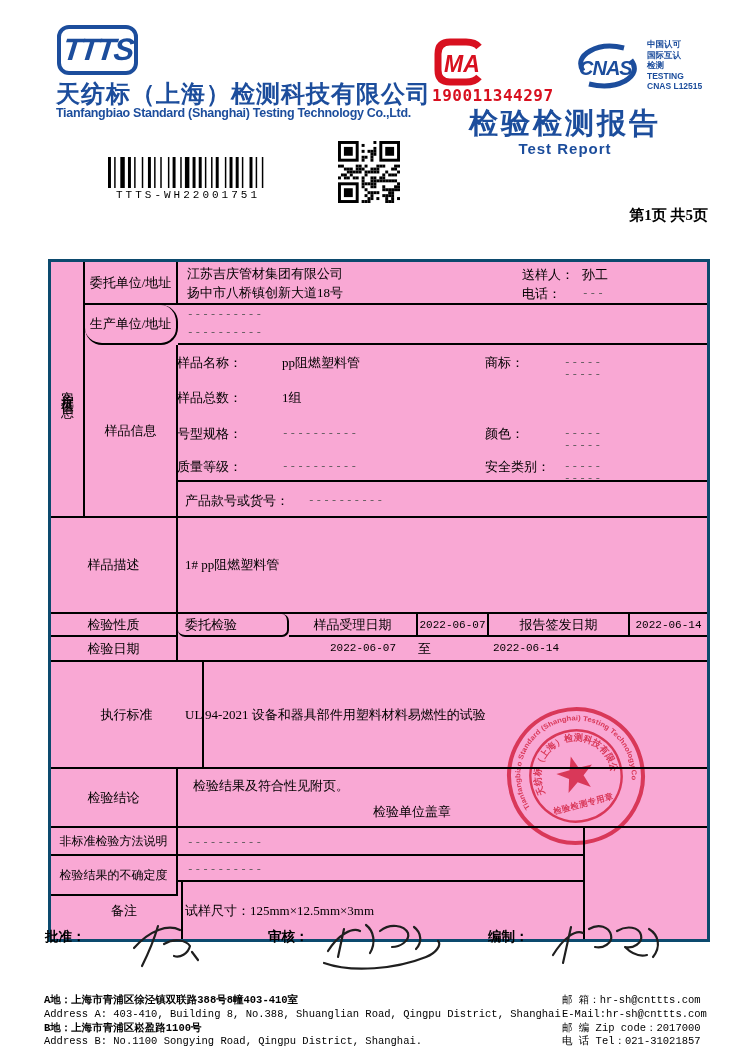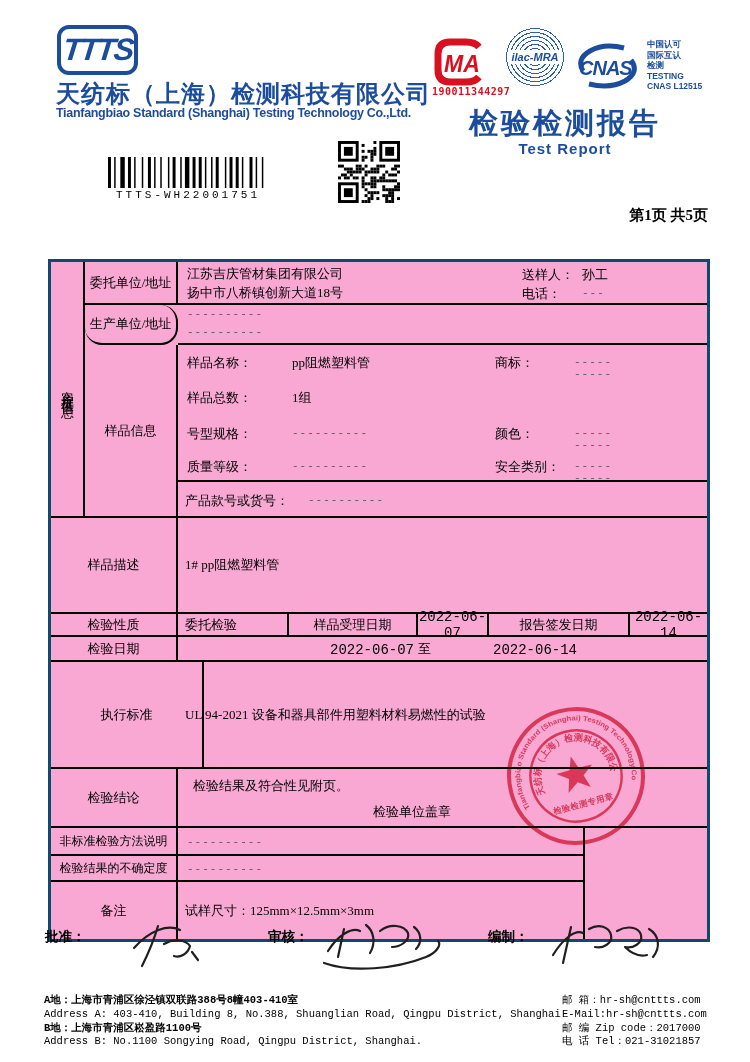--- a/index.html
+++ b/index.html
@@ -9,38 +9,38 @@
   .blue{color:#1c4d9c;}
   .red{color:#d8101f;}
   
   .ttts-box{border:4px solid #1c4d9c;border-radius:12px;display:flex;align-items:center;justify-content:center;}
   .ttts-text{font-family:"Liberation Sans",sans-serif;font-weight:bold;font-style:italic;
              font-size:31px;letter-spacing:-2px;color:#1c4d9c;transform:skewX(-6deg);}
   .company-cn{font-size:24px;font-weight:bold;letter-spacing:1px;white-space:nowrap;}
   .company-en{font-family:"Liberation Sans",sans-serif;font-size:12.5px;font-weight:bold;letter-spacing:-0.3px;white-space:nowrap;}
   .title-cn{font-size:29px;font-weight:bold;letter-spacing:3px;text-align:center;}
   .title-en{font-family:"Liberation Sans",sans-serif;font-size:15px;font-weight:bold;letter-spacing:1px;text-align:center;}
-  .cma-num{font-family:"DejaVu Sans Mono",monospace;font-size:10px;font-weight:bold;letter-spacing:0.5px;}
+  .cma-num{font-family:"DejaVu Sans Mono",monospace;font-size:16px;font-weight:bold;letter-spacing:0.5px;}
   .ilac-circle{border-radius:50%;background:repeating-radial-gradient(circle at 50% 50%, #2b5fa8 0 1px, #fff 1px 4px);
                display:flex;align-items:center;justify-content:center;}
   .ilac-band{background:#fff;padding:1px 2px;font-family:"Liberation Sans",sans-serif;
              font-weight:bold;font-style:italic;font-size:11px;color:#1c4d9c;white-space:nowrap;}
   .cnas-lines{font-family:"Liberation Sans",sans-serif;font-size:8.5px;font-weight:bold;color:#1c4d9c;line-height:10.5px;}
   .page-ind{font-size:15px;font-weight:bold;text-align:right;}
   .bc-text{font-family:"Liberation Mono","DejaVu Sans Mono",monospace;font-size:11px;letter-spacing:3px;text-align:center;white-space:nowrap;}
   
   .tbl{border:3px solid #0c4a6e;background:#f9a8d4;margin-top:30px;}
   .cell{position:absolute;box-sizing:border-box;font-size:13px;}
   .br{border-right:2px solid #000;}
   .bb{border-bottom:2px solid #000;}
   .cc{display:flex;align-items:center;justify-content:center;text-align:center;}
   .cl{display:flex;align-items:center;padding-left:7px;}
   .vert{writing-mode:vertical-rl;text-orientation:upright;letter-spacing:3px;margin:auto;font-size:13px;}
   .dash{color:#555;letter-spacing:1px;font-family:"Liberation Mono","DejaVu Sans Mono",monospace;font-size:11px;}
-  .dt{font-family:"Liberation Mono","DejaVu Sans Mono",monospace;font-size:14px;}
+  .dt{font-family:"Liberation Mono","DejaVu Sans Mono",monospace;font-size:11px;}
   .small-lb{font-size:12px;}
   
   .sig-label{font-size:13.5px;font-weight:bold;}
   .sig-svg path{stroke:#1f1f1f;stroke-width:2.2;fill:none;stroke-linecap:round;stroke-linejoin:round;}
   
   .stamp{mix-blend-mode:multiply;opacity:0.93;transform:rotate(-15deg);}
   
   .foot{font-family:"Liberation Mono","DejaVu Sans Mono",monospace;font-size:10.5px;line-height:13.8px;white-space:nowrap;}
 </style>
 </head>
@@ -55,23 +55,20 @@
   <div class="abs blue company-en" style="left:56px;top:106px;width:360px;">Tianfangbiao Standard (Shanghai) Testing Technology Co.,Ltd.</div>
 
   <div class="abs" style="left:433px;top:37px;width:55px;height:50px;">
     <svg width="55" height="50" viewBox="0 0 55 48">
       <path d="M46 9 Q42 4 33 4 L17 4 Q5 4 5 16 L5 32 Q5 44 17 44 L33 44 Q42 44 46 39" fill="none" stroke="#d8101f" stroke-width="7"></path>
       <text x="11" y="34" font-size="23" font-weight="bold" font-style="italic" fill="#d8101f" font-family="Liberation Sans, sans-serif">MA</text>
     </svg>
   </div>
   <div class="abs red cma-num" style="left:432px;top:86px;width:70px;">190011344297</div>
 
-  <div class="abs ilac-circle" style="left:504px;top:26px;width:62px;height:62px;">
-    <span class="ilac-band">ilac-MRA</span>
-  </div>
 
   <div class="abs" style="left:574px;top:42px;width:66px;height:48px;">
     <svg width="66" height="48" viewBox="0 0 66 48">
       <path d="M9 29 Q2 17 16 9 Q30 1 50 6" fill="none" stroke="#1c4d9c" stroke-width="5"></path>
       <path d="M57 18 Q66 30 51 39 Q36 47 15 42" fill="none" stroke="#1c4d9c" stroke-width="5"></path>
       <text x="5" y="33" font-size="20" font-weight="bold" font-style="italic" fill="#1c4d9c" letter-spacing="-1" font-family="Liberation Sans, sans-serif">CNAS</text>
     </svg>
   </div>
   <div class="abs cnas-lines" style="left:647px;top:39px;width:70px;">
     <div>中国认可</div>
@@ -260,21 +257,21 @@
       <span class="abs dash" style="left:404px;top:25px;">---</span>
     </div>
 
     <div class="cell br bb cc" style="left:34px;top:43px;width:93px;height:40px;border-radius:17px;">生产单位/地址</div>
     <div class="cell bb" style="left:127px;top:43px;width:529px;height:40px;">
       <span class="abs dash" style="left:9px;top:3px;">----------</span>
       <span class="abs dash" style="left:9px;top:21px;">----------</span>
     </div>
 
     <div class="cell br bb cc" style="left:34px;top:83px;width:93px;height:173px;">样品信息</div>
-    <div class="cell" style="left:129px;top:83px;width:438px;height:135px;">
+    <div class="cell" style="left:119px;top:83px;width:438px;height:135px;">
       <span class="abs" style="left:7px;top:9px;">样品名称：</span>
       <span class="abs" style="left:112px;top:9px;">pp阻燃塑料管</span>
       <span class="abs" style="left:315px;top:9px;">商标：</span>
       <span class="abs dash" style="left:394px;top:11px;">----------</span>
       <span class="abs" style="left:7px;top:44px;">样品总数：</span>
       <span class="abs" style="left:112px;top:44px;">1组</span>
       <span class="abs" style="left:7px;top:80px;">号型规格：</span>
       <span class="abs dash" style="left:112px;top:82px;">----------</span>
       <span class="abs" style="left:315px;top:80px;">颜色：</span>
       <span class="abs dash" style="left:394px;top:82px;">----------</span>
@@ -285,21 +282,21 @@
     </div>
     <div class="cell bb" style="left:127px;top:218px;width:529px;height:38px;border-top:2px solid #000;">
       <span class="abs" style="left:7px;top:10px;">产品款号或货号：</span>
       <span class="abs dash" style="left:130px;top:12px;">----------</span>
     </div>
 
     <div class="cell br bb cc" style="left:0;top:256px;width:127px;height:96px;">样品描述</div>
     <div class="cell bb cl" style="left:127px;top:256px;width:529px;height:96px;">1# pp阻燃塑料管</div>
 
     <div class="cell br bb cc" style="left:0;top:352px;width:127px;height:23px;">检验性质</div>
-    <div class="cell br bb cl" style="left:127px;top:352px;width:111px;height:23px;">委托检验</div>
+    <div class="cell br bb cl" style="left:127px;top:352px;width:111px;height:23px;border-radius:7px;">委托检验</div>
     <div class="cell br bb cc" style="left:238px;top:352px;width:129px;height:23px;">样品受理日期</div>
     <div class="cell br bb cc dt" style="left:367px;top:352px;width:71px;height:23px;">2022-06-07</div>
     <div class="cell br bb cc" style="left:438px;top:352px;width:141px;height:23px;">报告签发日期</div>
     <div class="cell bb cc dt" style="left:579px;top:352px;width:77px;height:23px;">2022-06-14</div>
 
     <div class="cell br bb cc" style="left:0;top:375px;width:127px;height:25px;">检验日期</div>
     <div class="cell bb" style="left:127px;top:375px;width:529px;height:25px;">
       <span class="abs dt" style="left:152px;top:5px;">2022-06-07</span>
       <span class="abs" style="left:240px;top:3px;">至</span>
       <span class="abs dt" style="left:315px;top:5px;">2022-06-14</span>
@@ -312,26 +309,26 @@
     <div class="cell bb" style="left:127px;top:507px;width:529px;height:59px;">
       <span class="abs" style="left:15px;top:8px;">检验结果及符合性见附页。</span>
       <span class="abs" style="left:195px;top:34px;">检验单位盖章</span>
     </div>
 
     <div class="cell br bb cc small-lb" style="left:0;top:566px;width:127px;height:28px;">非标准检验方法说明</div>
     <div class="cell br bb" style="left:127px;top:566px;width:407px;height:28px;">
       <span class="abs dash" style="left:9px;top:8px;">----------</span>
     </div>
 
-    <div class="cell br bb cc small-lb" style="left:0;top:594px;width:127px;height:26px;">检验结果的不确定度</div>
+    <div class="cell br bb cc small-lb" style="left:0;top:594px;width:127px;height:40px;">检验结果的不确定度</div>
     <div class="cell br bb" style="left:127px;top:594px;width:407px;height:26px;">
       <span class="abs dash" style="left:9px;top:7px;">----------</span>
     </div>
 
-    <div class="cell br cc" style="left:0;top:620px;width:127px;height:57px;">备注</div>
+    <div class="cell br cc" style="left:16px;top:620px;width:116px;height:57px;">备注</div>
     <div class="cell br cl" style="left:127px;top:620px;width:407px;height:57px;">试样尺寸：125mm×12.5mm×3mm</div>
 
     <div class="cell" style="left:534px;top:566px;width:122px;height:111px;"></div>
   </div>
 
   <div class="abs stamp" style="left:500px;top:700px;width:152px;height:152px;">
     <svg width="152" height="152" viewBox="0 0 150 150">
       <defs>
         <path id="ringEn" d="M 23.3 93.8 A 55 55 0 1 1 126.7 93.8" fill="none"></path>
         <path id="ringCn" d="M 41.2 84.1 A 35 35 0 1 1 108.8 84.1" fill="none"></path>

